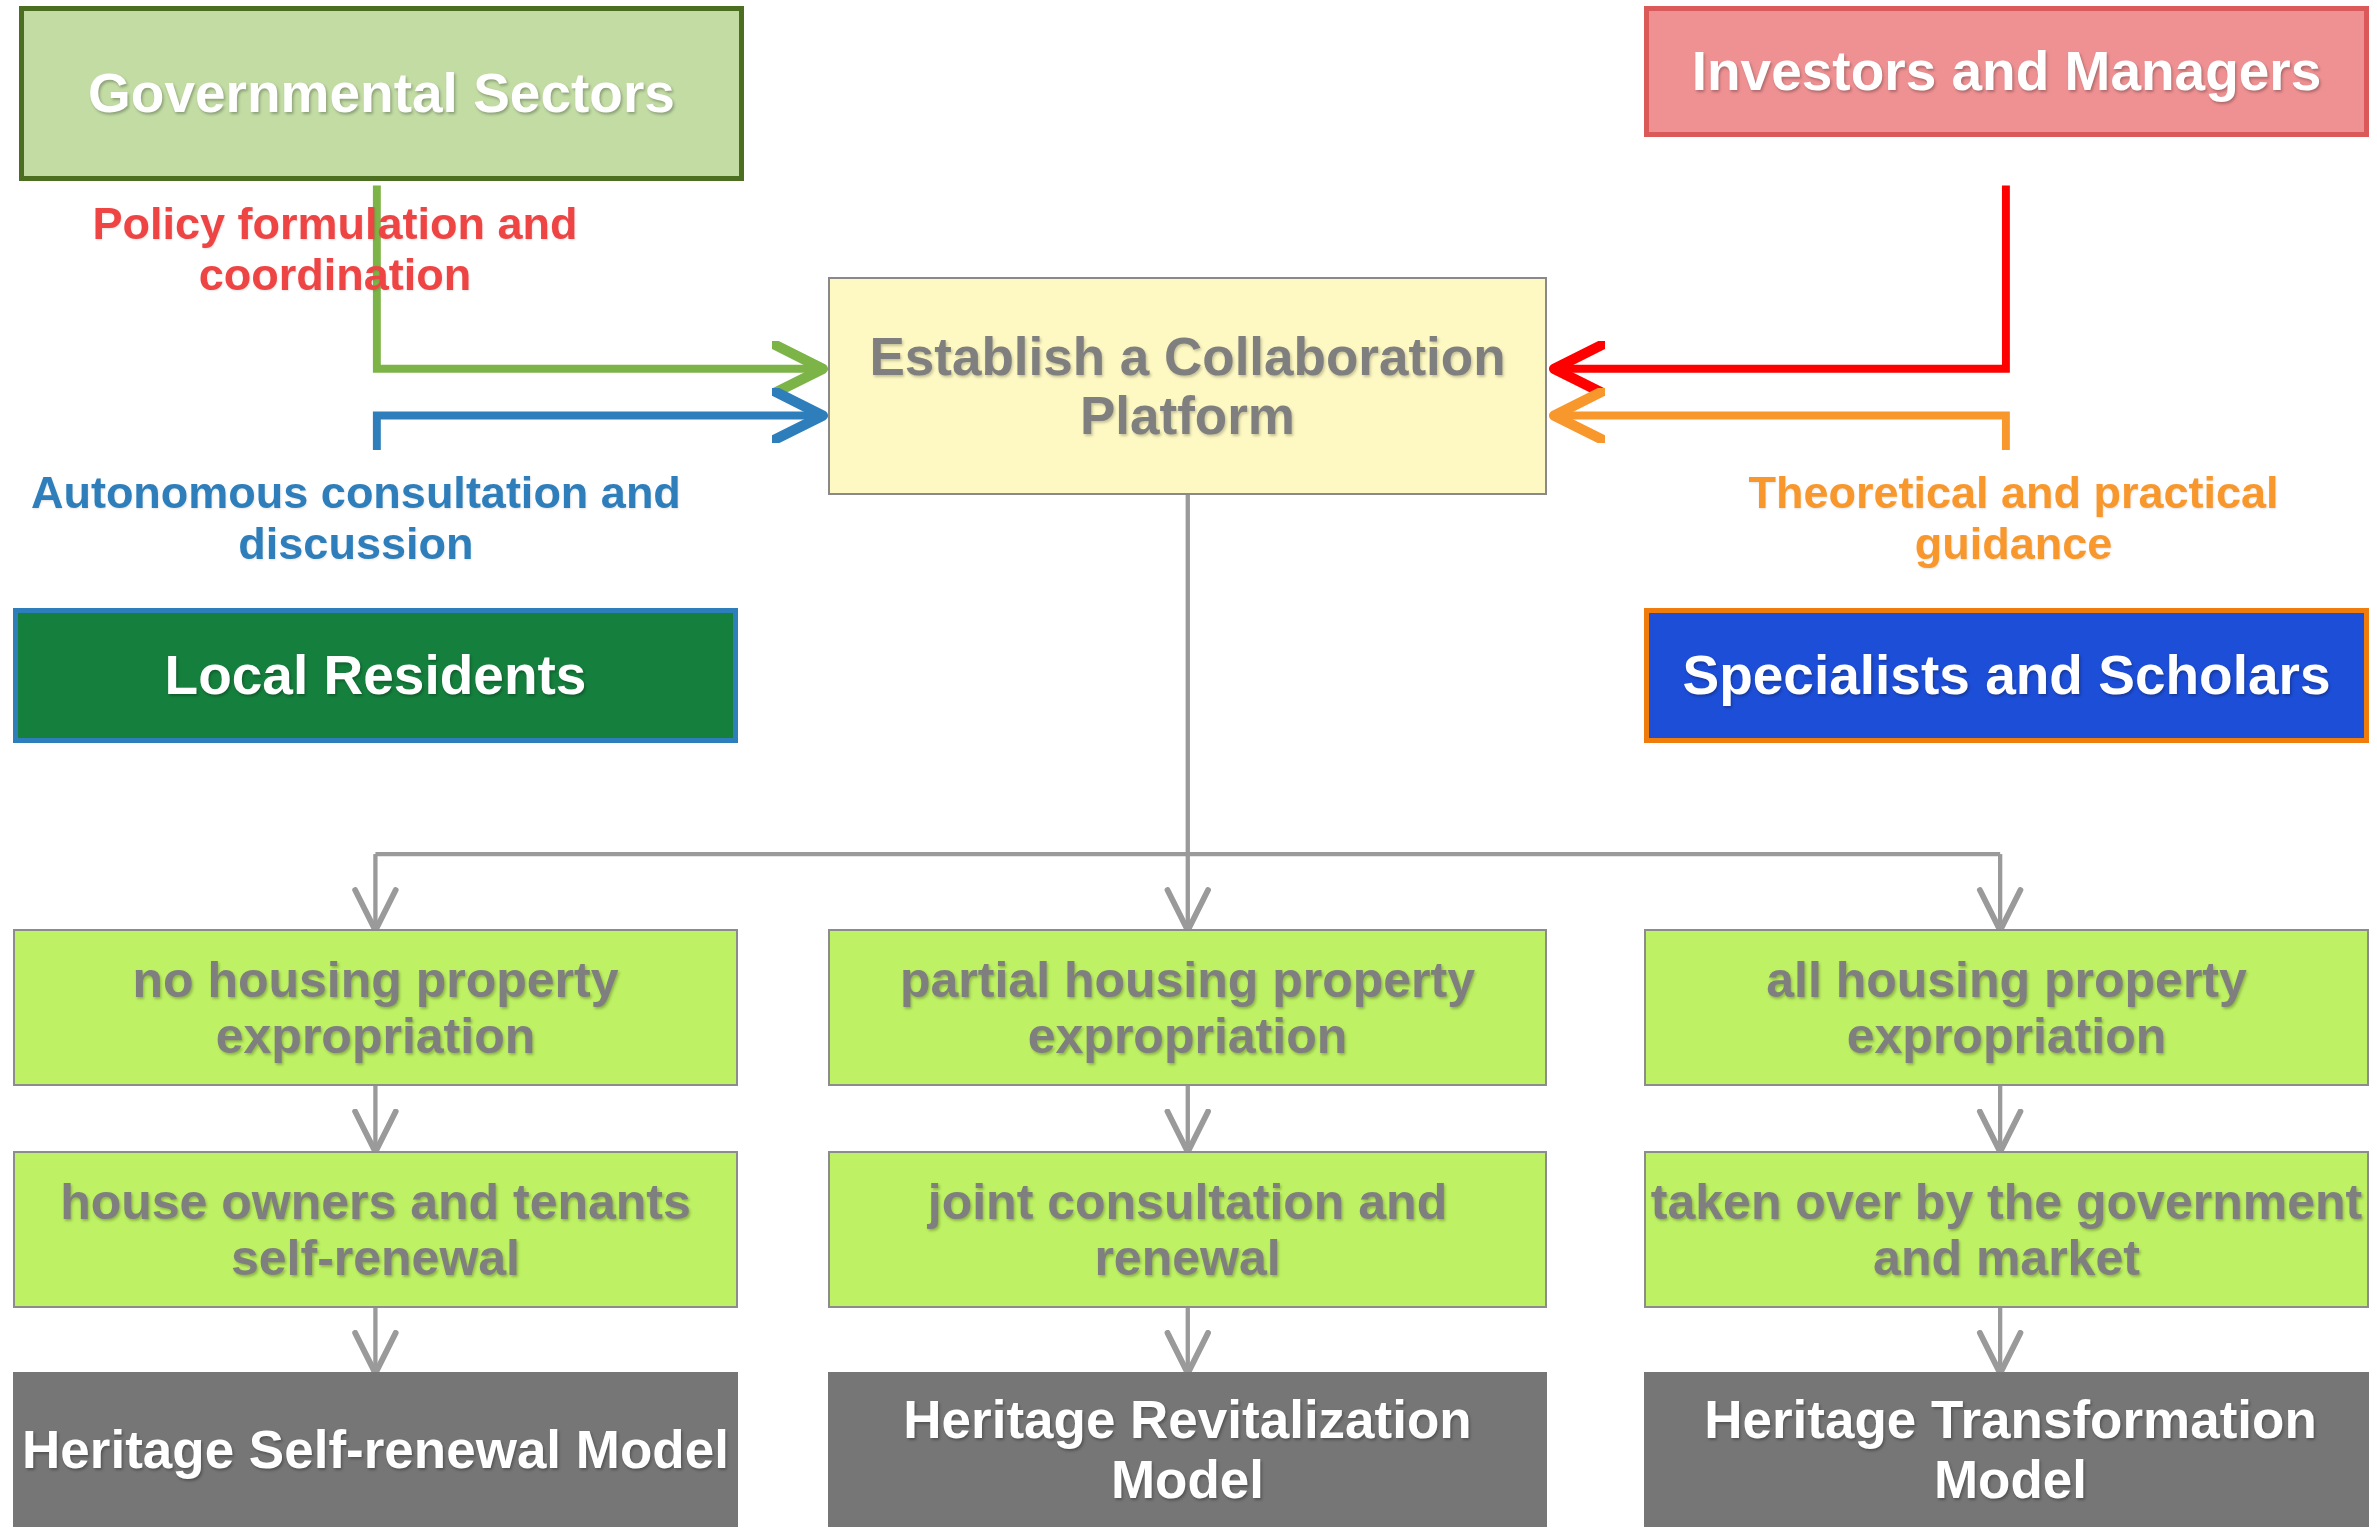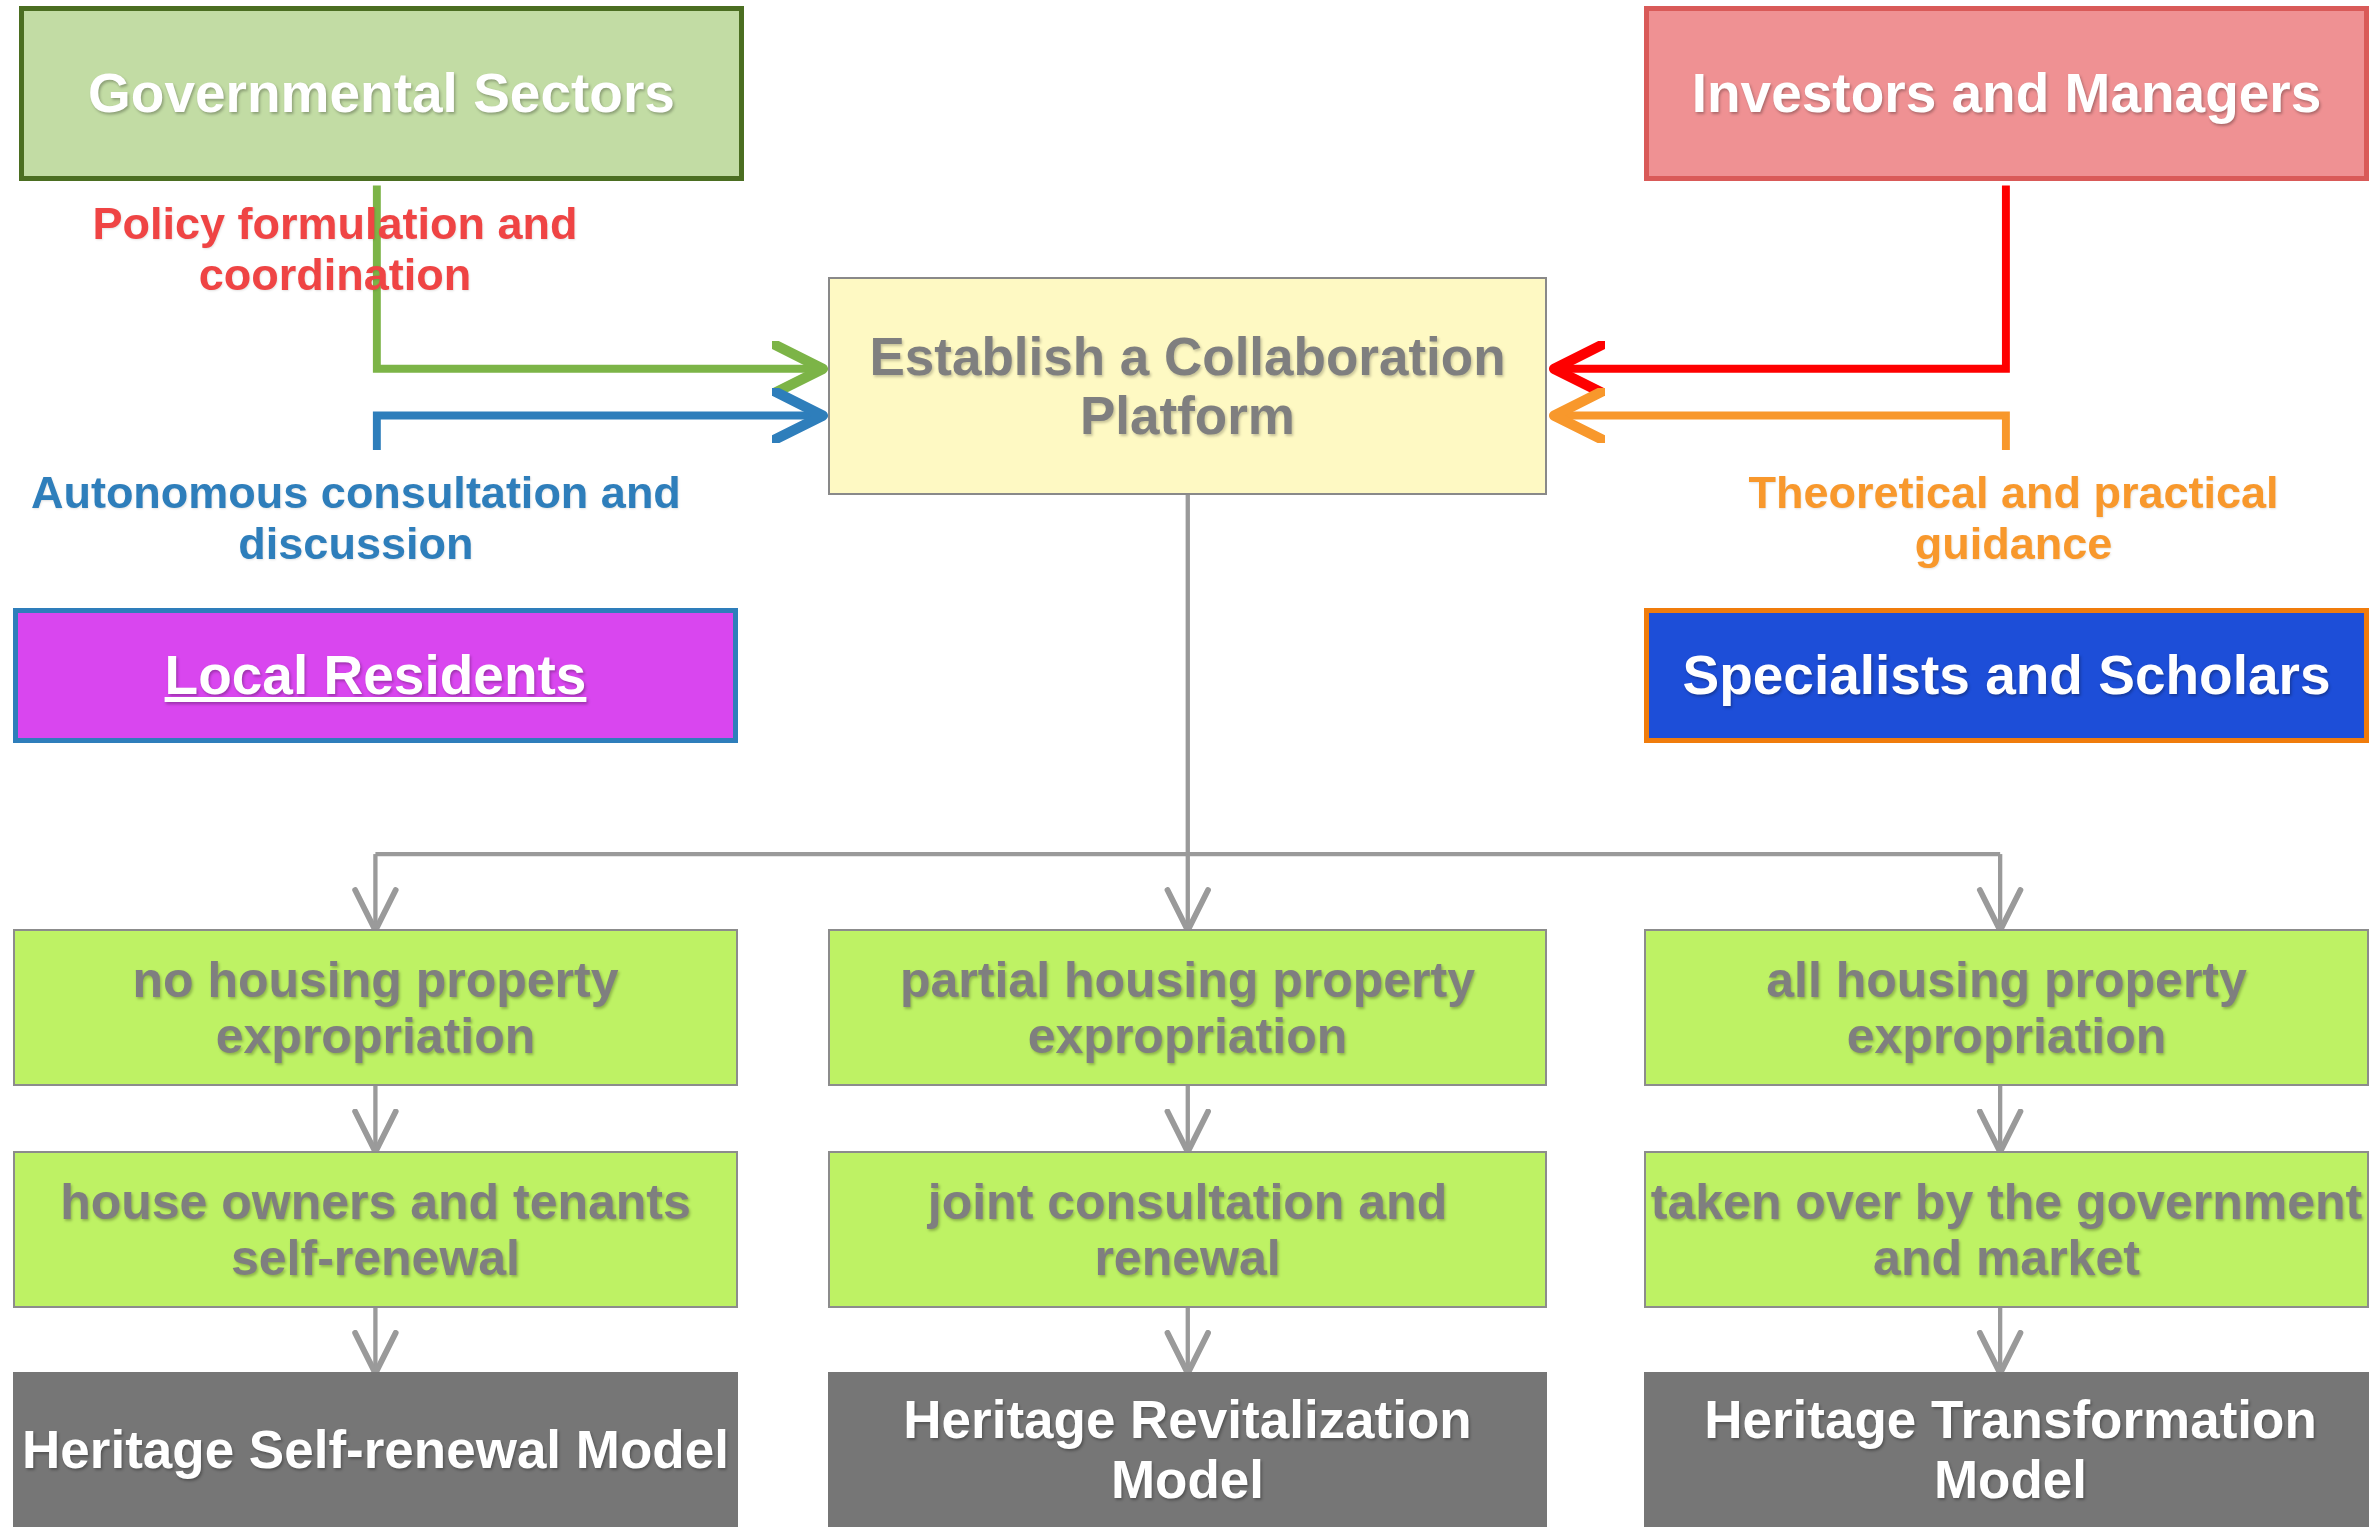--- a/index.html
+++ b/index.html
@@ -7,21 +7,21 @@
   #stage{position:relative;width:2377px;height:1532px;background:#fff;overflow:hidden;}
 
   .box{position:absolute;box-sizing:border-box;display:flex;align-items:center;
        justify-content:center;text-align:center;line-height:1.12;font-weight:bold;}
 
   
   .stake{font-size:55px;color:#ffffff;border-width:5px;border-style:solid;
          text-shadow:1.4px 2.2px 2.9px rgba(0,0,0,.28);}
   .gov  {background:#c2dca4;border-color:#4b6e21;margin-left:6px;}
   .inv  {background:#ef9193;border-color:#d95a58;}
-  .res  {background:#d946ef;border-color:#2e7ebb;text-decoration:underline;}
+  .res  {background:#15803d;border-color:#2e7ebb;}
   .spec {background:#1d4ed8;border-color:#f07c0c;}
 
   
   .hub{background:#fef9c3;border:2.9px solid #898989;color:#7f7f7f;font-size:53px;
        text-shadow:1.4px 2.2px 2.9px rgba(0,0,0,.22);}
 
   
   .flow{background:#bef264;border:2.9px solid #8c8c8c;color:#7f7f7f;font-size:50px;
         text-shadow:1.4px 2.2px 2.9px rgba(0,0,0,.25);}
   .model{background:#767676;border:none;color:#ffffff;font-size:53px;
@@ -96,21 +96,21 @@
       <path d="M522,1818 L522,1908" fill="none" stroke="#9a9a9a" stroke-width="6" marker-end="url(#hgray)"></path>
       <path d="M1652,1818 L1652,1908" fill="none" stroke="#9a9a9a" stroke-width="6" marker-end="url(#hgray)"></path>
       <path d="M2782,1818 L2782,1908" fill="none" stroke="#9a9a9a" stroke-width="6" marker-end="url(#hgray)"></path>
     </g>
   </svg>
 
   <div class="box stake gov" style="left:13px;top:5.8px;width:725px;height:175px;">
     <span>Governmental Sectors</span>
   </div>
 
-  <div class="box stake inv" style="left:1644px;top:5.8px;width:725px;height:175px;">
+  <div class="box stake inv" style="left:1644px;top:5.8px;width:725px;height:131px;">
     <span>Investors and Managers</span>
   </div>
 
   <div class="box stake res" style="left:13px;top:608px;width:725px;height:135px;">
     <span>Local Residents</span>
   </div>
 
   <div class="box stake spec" style="left:1644px;top:608px;width:725px;height:135px;">
     <span>Specialists and Scholars</span>
   </div>

